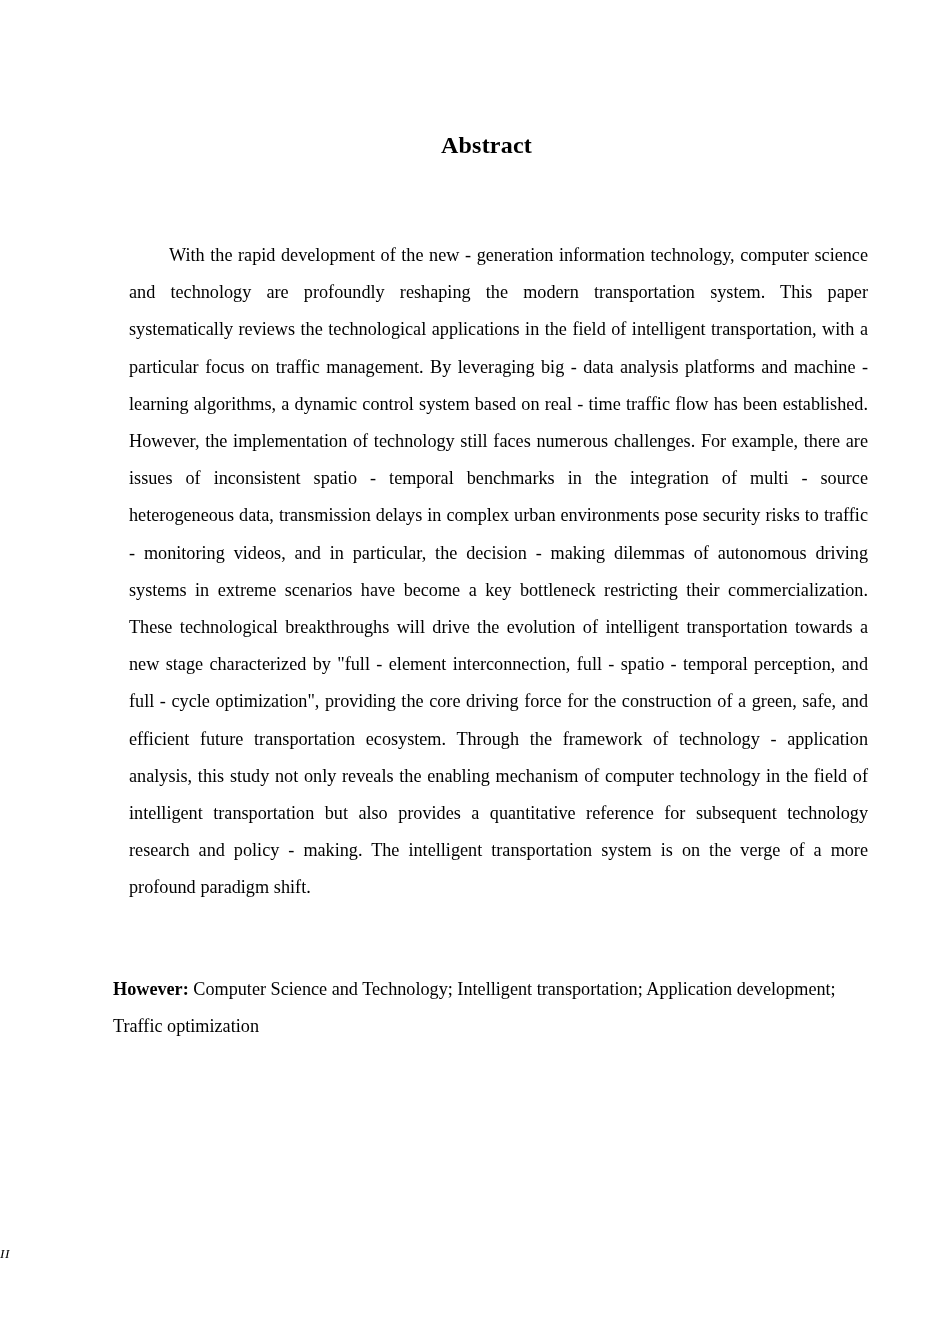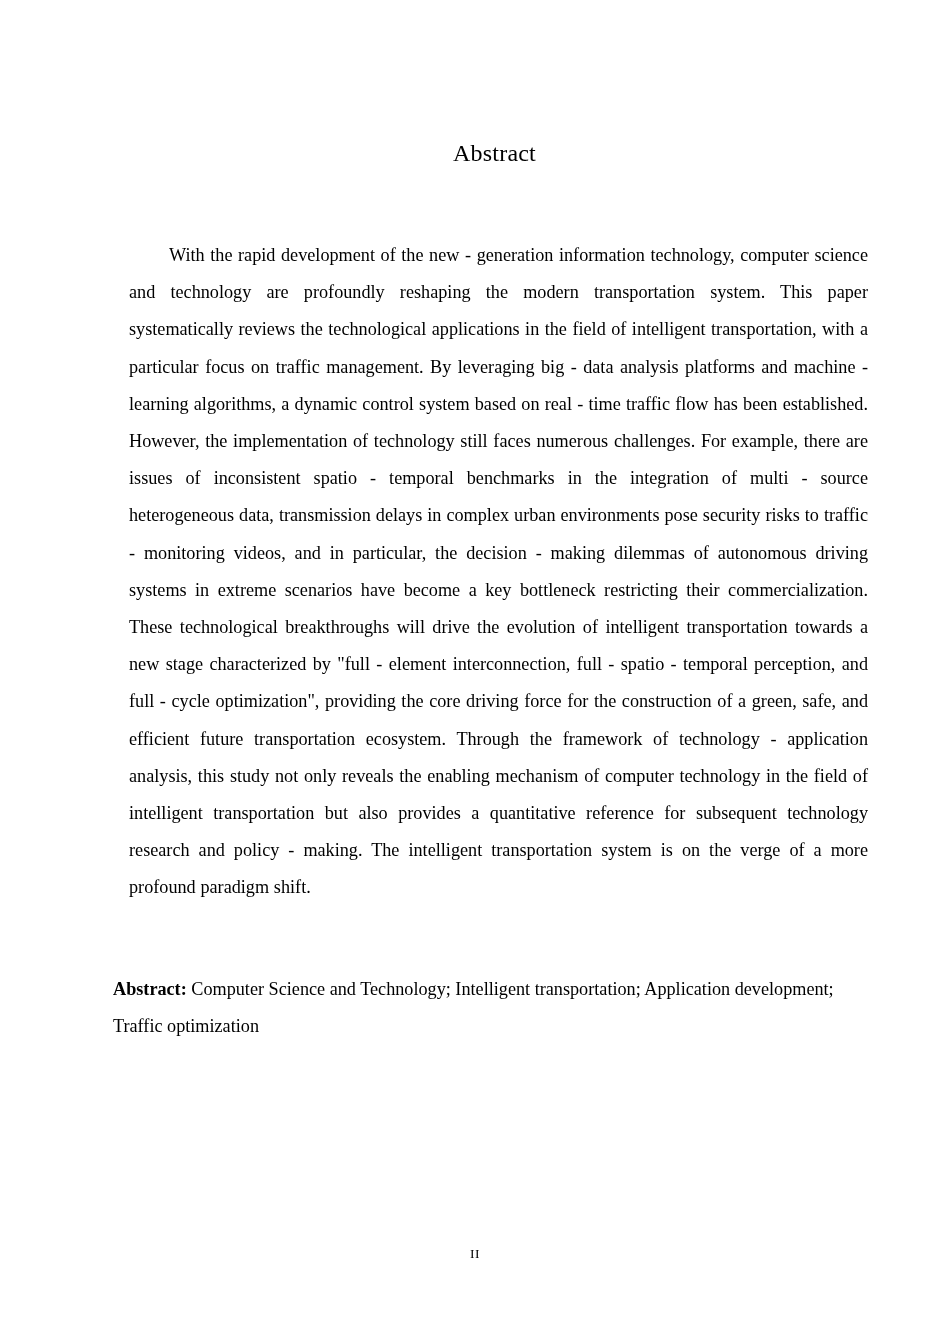--- a/index.html
+++ b/index.html
@@ -23,22 +23,22 @@
     height: 1344px;
     box-sizing: border-box;
     background: #ffffff;
     overflow: hidden;
   }
 
   .doc-title {
     text-align: center;
     font-size: 24px;
     line-height: 30px;
-    font-weight: normal;
-    margin: 12px;
+    font-weight: bold;
+    margin: 4px;
     padding: 0;
     position: absolute;
     left: 113px;
     top: 126px;
     width: 739px;
     letter-spacing: 0.2px;
   }
 
   .abstract-body {
     position: absolute;
@@ -69,32 +69,32 @@
 
   .keywords-label {
     font-weight: bold;
   }
 
   .page-number {
     position: absolute;
     left: 0;
     top: 1246px;
     width: 950px;
-    text-align: center;
     font-size: 13.5px;
     line-height: 16px;
     letter-spacing: 0.5px;
+    font-style: italic;
   }
 </style>
 </head>
 <body>
 
 <div class="page">
 
   <h1 class="doc-title">Abstract</h1>
 
   <p class="abstract-body">With the rapid development of the new - generation information technology, computer science and technology are profoundly reshaping the modern transportation system. This paper systematically reviews the technological applications in the field of intelligent transportation, with a particular focus on traffic management. By leveraging big - data analysis platforms and machine - learning algorithms, a dynamic control system based on real - time traffic flow has been established. However, the implementation of technology still faces numerous challenges. For example, there are issues of inconsistent spatio - temporal benchmarks in the integration of multi - source heterogeneous data, transmission delays in complex urban environments pose security risks to traffic - monitoring videos, and in particular, the decision - making dilemmas of autonomous driving systems in extreme scenarios have become a key bottleneck restricting their commercialization. These technological breakthroughs will drive the evolution of intelligent transportation towards a new stage characterized by "full - element interconnection, full - spatio - temporal perception, and full - cycle optimization", providing the core driving force for the construction of a green, safe, and efficient future transportation ecosystem. Through the framework of technology - application analysis, this study not only reveals the enabling mechanism of computer technology in the field of intelligent transportation but also provides a quantitative reference for subsequent technology research and policy - making. The intelligent transportation system is on the verge of a more profound paradigm shift.</p>
 
-  <p class="keywords"><span class="keywords-label">Abstract:</span><span> </span><span>Computer Science and Technology; Intelligent transportation; Application development; Traffic optimization</span></p>
+  <p class="keywords"><span class="keywords-label">However:</span><span> </span><span>Computer Science and Technology; Intelligent transportation; Application development; Traffic optimization</span></p>
 
   <div class="page-number">II</div>
 
 </div>
 
 </body></html>

